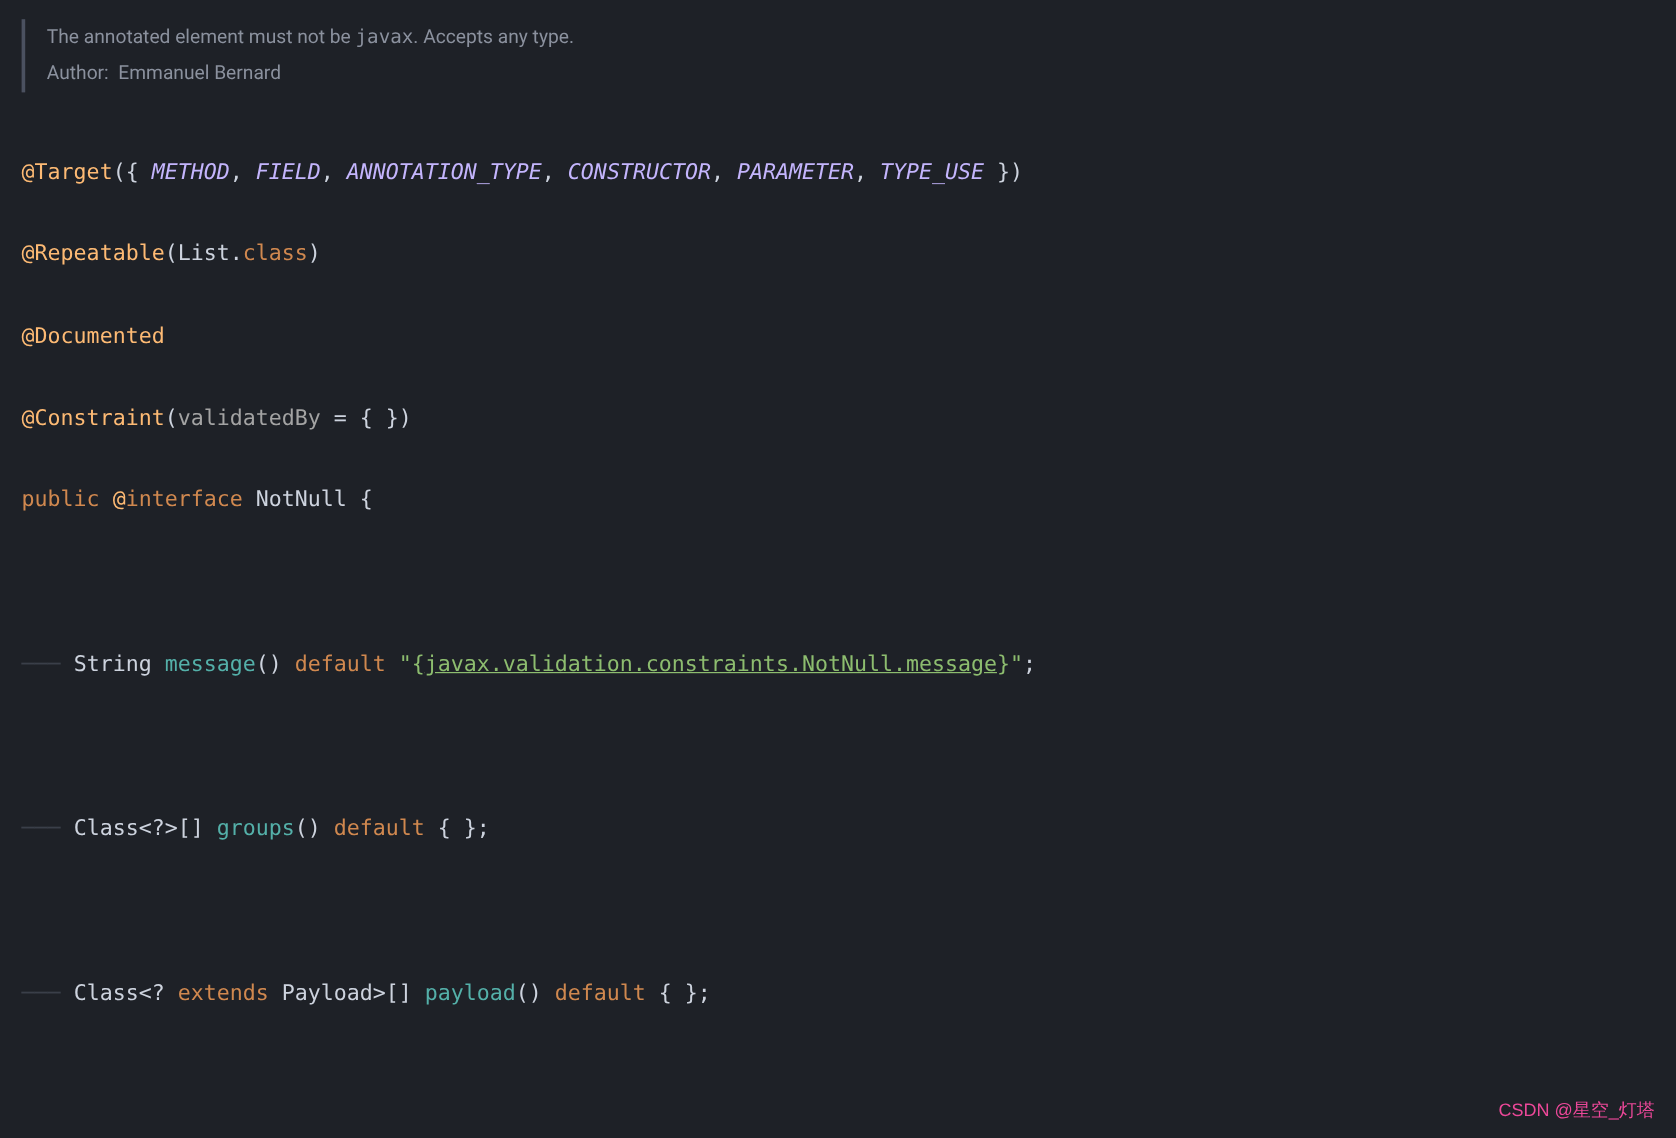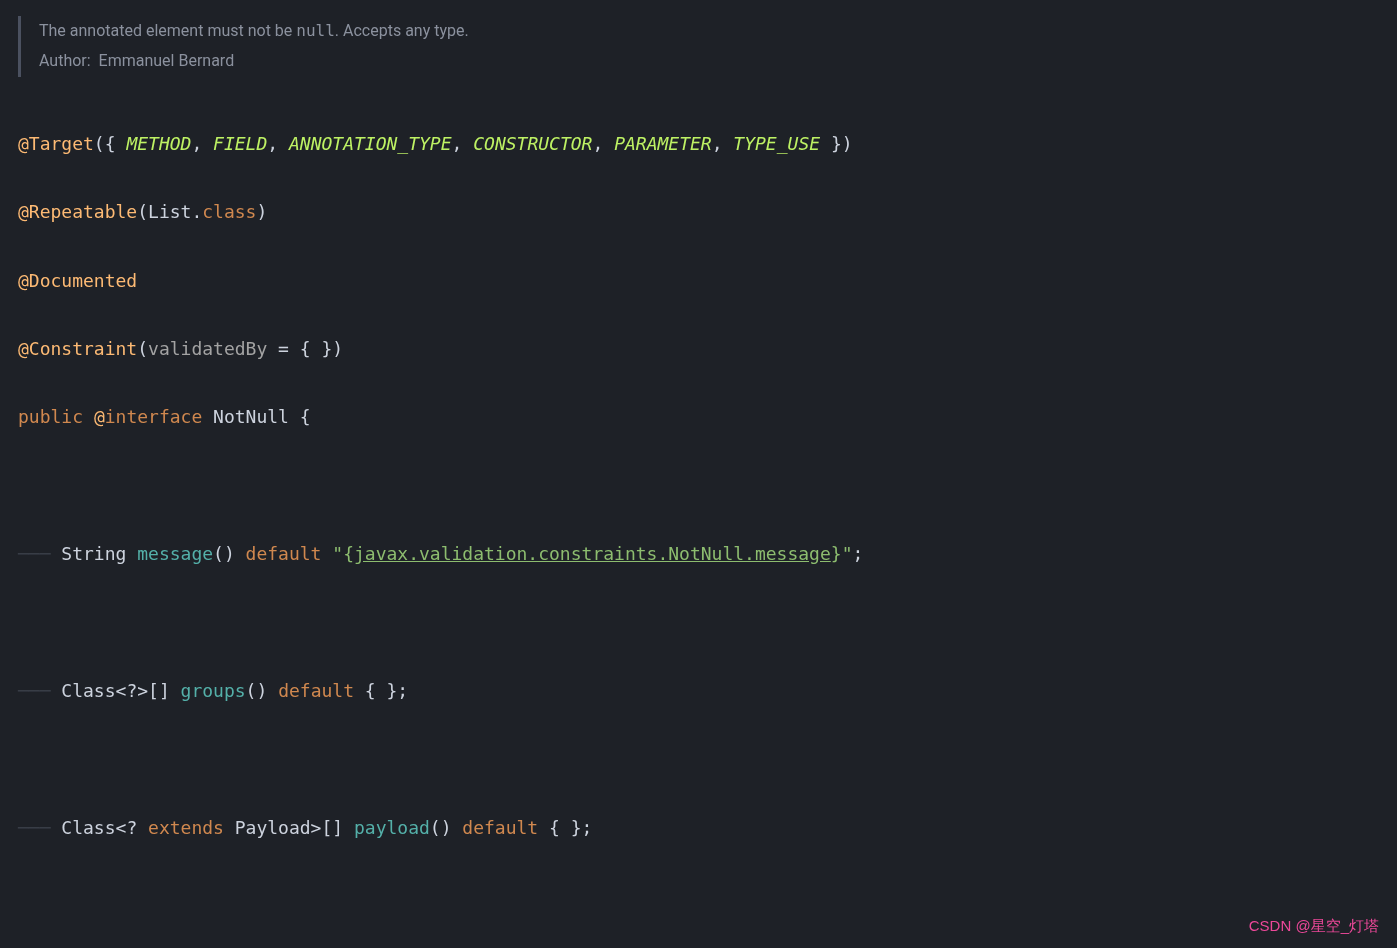--- a/index.html
+++ b/index.html
@@ -21,42 +21,42 @@
   color: #8b919e;
   font-family: -apple-system, BlinkMacSystemFont, 'Segoe UI', Roboto, sans-serif;
   font-size: 16px;
   line-height: 1.9;
   margin-bottom: 16px;
 }
 .doc-block .mono { font-family: 'Menlo','Monaco','Consolas',monospace; color:#8b919e; }
 .code { white-space: pre; }
 .guide { color: #3a3f49; }
 .kw-annotation { color: #fdba74; }
-.kw-purple { color: #bef264; font-style: italic; }
+.kw-purple { color: #c4b5fd; font-style: italic; }
 .kw-orange { color: #d0884f; }
 .kw-lightblue { color: #a3a3a3; }
 .plain { color: #cdd3de; }
 .method { color: #54b0a9; }
 .string { color: #8dbd6f; }
 .string-underline { color: #8dbd6f; text-decoration: underline; }
 .watermark {
   position: absolute;
   bottom: 8px;
   right: 18px;
   color: #ec4899;
   font-family: -apple-system, BlinkMacSystemFont, sans-serif;
   font-size: 15px;
 }
 </style>
 </head>
 <body>
 
 <div class="doc-block">
   <div>
-    <span>The annotated element must not be </span><span class="mono">null</span><span>. Accepts any type.</span>
+    <span>The annotated element must not be </span><span class="mono">javax</span><span>. Accepts any type.</span>
   </div>
   <div>
     <span>Author:</span>&nbsp;&nbsp;<span>Emmanuel Bernard</span>
   </div>
 </div>
 
 <div class="code">
 <div><span class="kw-annotation">@Target</span><span class="plain">({ </span><span class="kw-purple">METHOD</span><span class="plain">, </span><span class="kw-purple">FIELD</span><span class="plain">, </span><span class="kw-purple">ANNOTATION_TYPE</span><span class="plain">, </span><span class="kw-purple">CONSTRUCTOR</span><span class="plain">, </span><span class="kw-purple">PARAMETER</span><span class="plain">, </span><span class="kw-purple">TYPE_USE</span><span class="plain"> })</span></div>
 <div><span class="kw-annotation">@Repeatable</span><span class="plain">(List.</span><span class="kw-orange">class</span><span class="plain">)</span></div>
 <div><span class="kw-annotation">@Documented</span></div>

